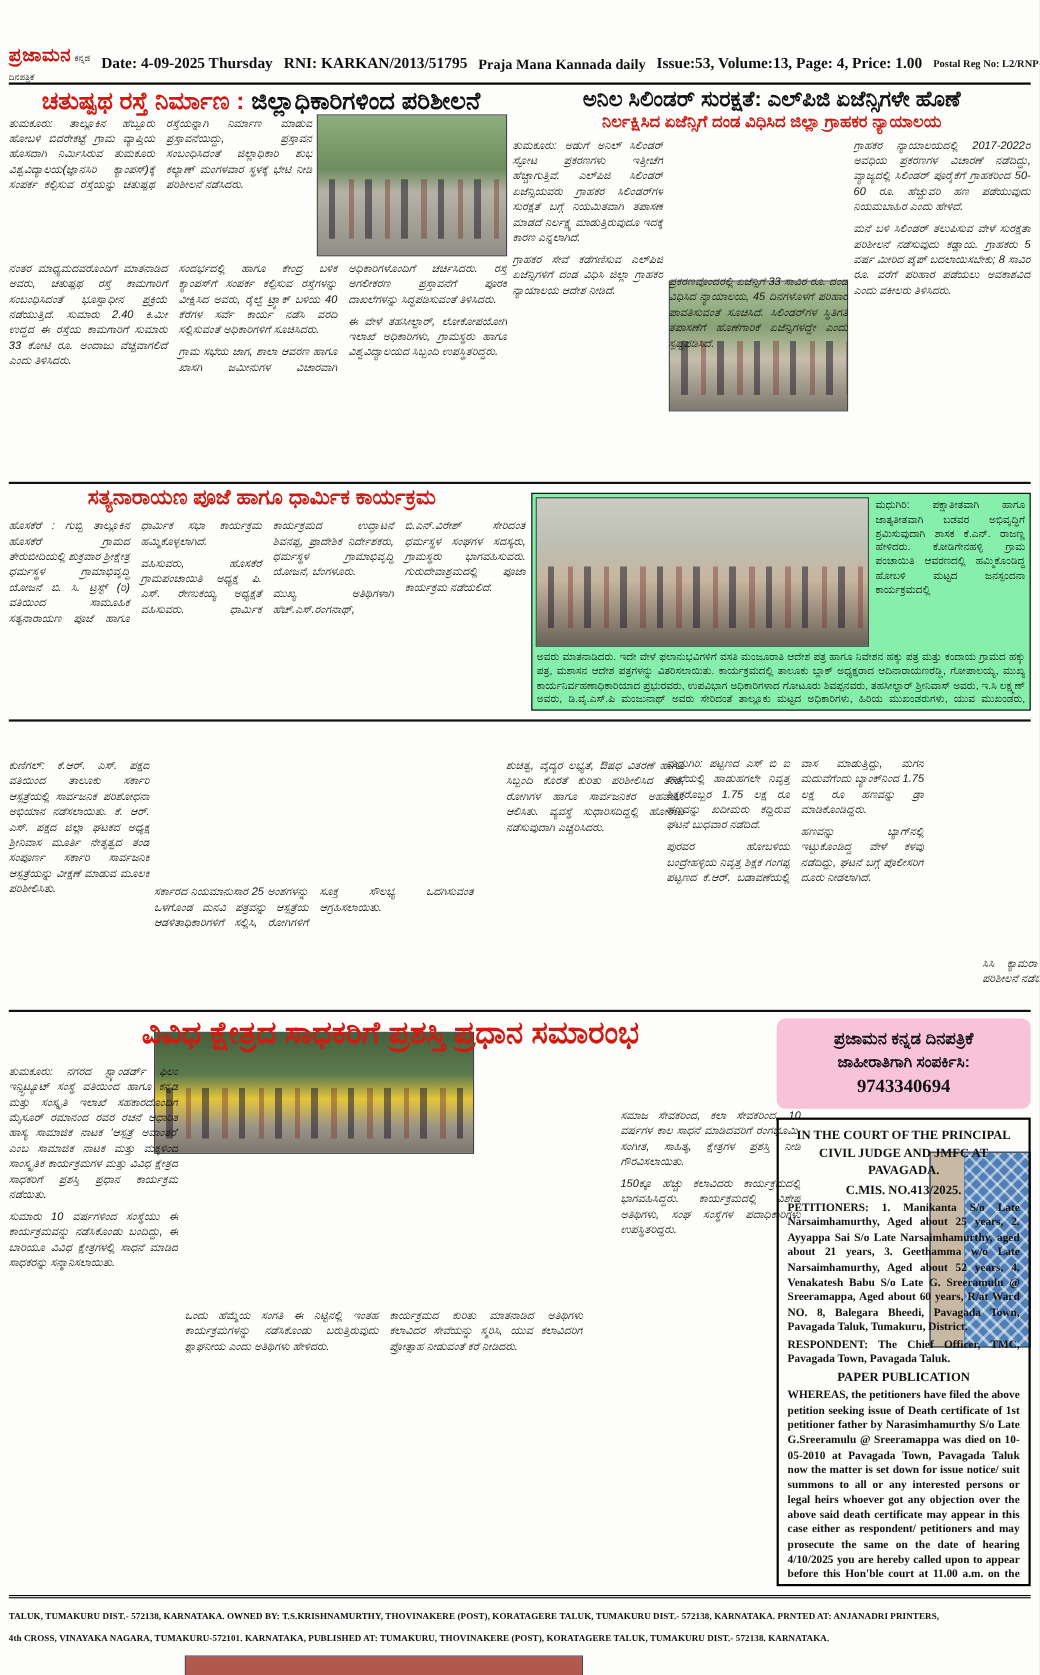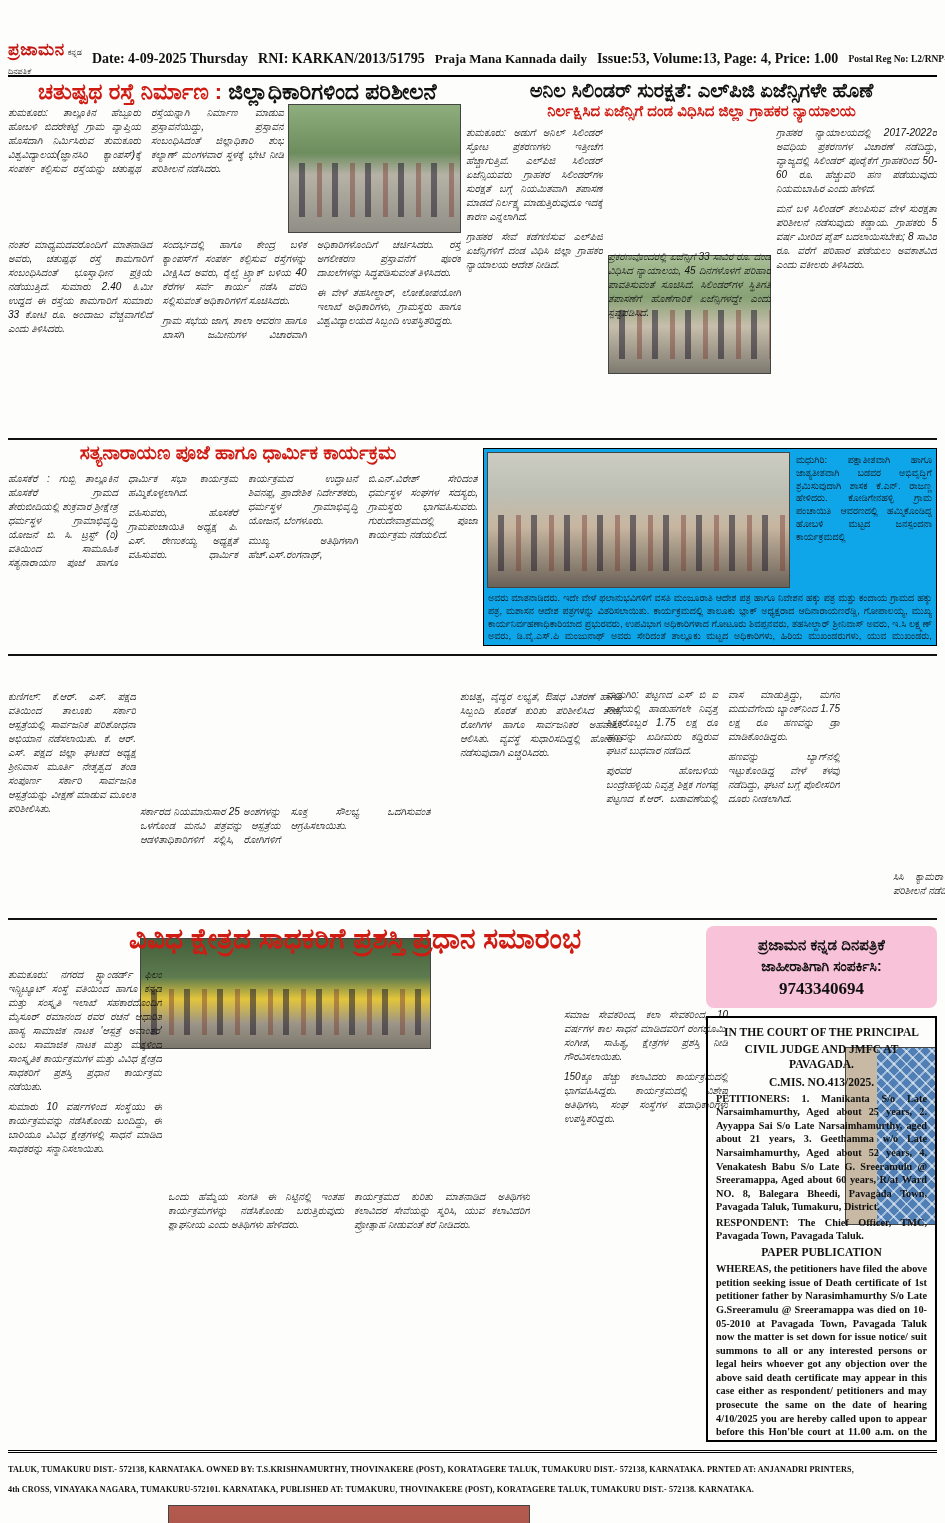--- a/index.html
+++ b/index.html
@@ -34,21 +34,21 @@
   .ph-crowd{background:linear-gradient(180deg,#a9bf97 0%,#87a275 35%,#c7beab 60%,#7e7a70 100%);}
   .ph-group{background:linear-gradient(180deg,#ccccc2 0%,#bdbfb4 30%,#c7b6a0 55%,#6b6258 100%);}
   .ph-krs{background:linear-gradient(180deg,#44603c 0%,#5d7b4f 35%,#e3c53b 55%,#9b9488 78%,#7c776d 100%);}
   .ph-gate{background:linear-gradient(90deg,#c8b9a4 0 34%,#4f7fb5 34% 100%),#4f7fb5;}
   .ph-gate .lattice{position:absolute;left:34%;top:0;right:0;bottom:0;
       background:repeating-linear-gradient(45deg,transparent 0 7px,rgba(255,255,255,.55) 7px 9px),
                  repeating-linear-gradient(-45deg,transparent 0 7px,rgba(255,255,255,.45) 7px 9px);}
   .ph-awards{background:linear-gradient(180deg,#b45a4e 0%,#a8524b 28%,#d8cfc2 46%,#c9b9a5 62%,#57504a 100%);}
   .rel{position:relative;overflow:hidden;}
   
-  .capbox{border:1.5px solid #000;box-sizing:border-box;background:#0ea5e9;}
+  .capbox{border:1.5px solid #000;box-sizing:border-box;background:#86efac;}
   .cap{font-size:9.5px;line-height:1.35;text-align:justify;}
   
   #adbox{background:#f8c3d8;border-radius:8px;text-align:center;padding:10px 6px 6px;box-sizing:border-box;}
   #adbox .l1{font-weight:bold;font-size:15px;}
   #adbox .l2{font-weight:bold;font-size:14px;margin-top:4px;}
   #adbox .ph{font-family:"Liberation Serif",serif;font-weight:bold;font-size:17px;margin-top:4px;}
   
   #court{border:2px solid #000;box-sizing:border-box;padding:7px 8px;font-family:"Liberation Serif",serif;
          font-weight:bold;font-size:10.3px;line-height:1.32;text-align:justify;}
   #court .t{text-align:center;font-size:11.5px;margin:0 0 2px;}

